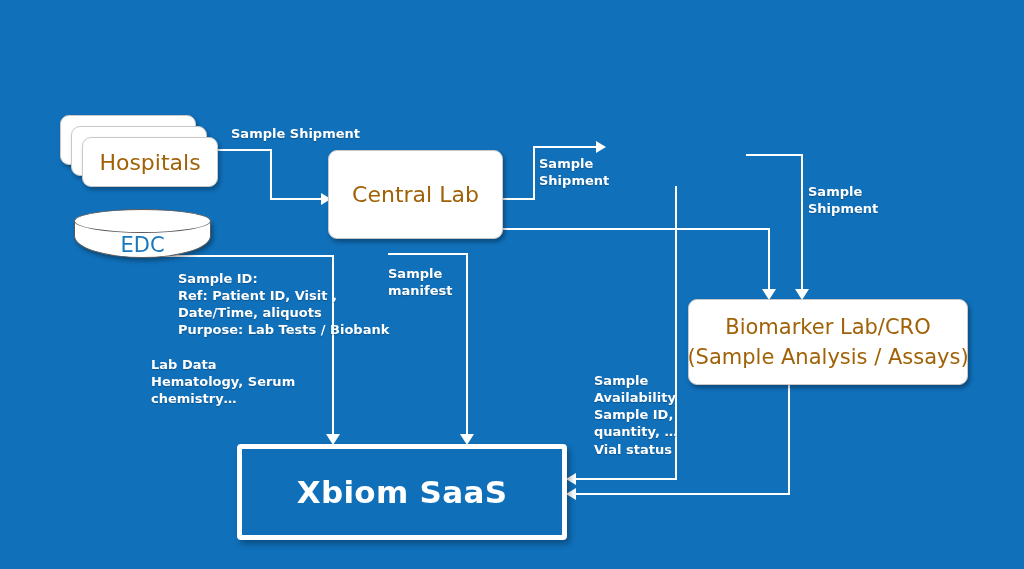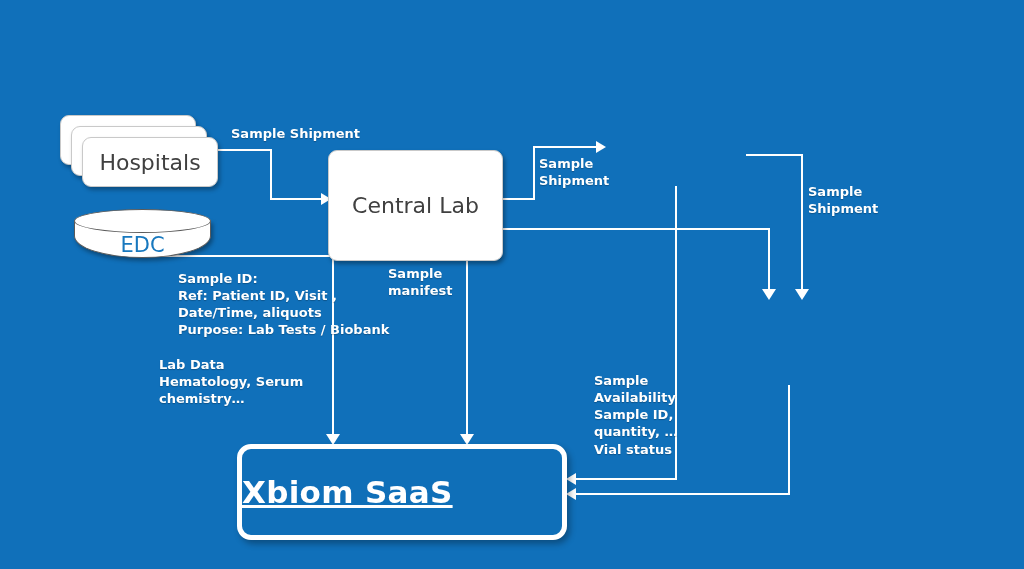--- a/index.html
+++ b/index.html
@@ -20,21 +20,21 @@
   }
 
   
   .node{position:absolute;box-sizing:border-box;}
 
   .card{
     background:#ffffff;
     border:1px solid #c9c9c9;
     border-radius:9px;
     display:flex;align-items:center;justify-content:center;
-    color:#404040;
+    color:#a16207;
     box-shadow:2px 3px 4px rgba(0,0,0,.35);
   }
   .card-label{font-size:22px;font-weight:400;white-space:nowrap;}
 
   
   .stack{position:absolute;}
   .stack .sheet{
     position:absolute;background:#ffffff;
     border:1px solid #c9c9c9;border-radius:9px;
     box-shadow:2px 3px 4px rgba(0,0,0,.30);
@@ -64,25 +64,24 @@
   .cyl .cyl-label{
     position:absolute;left:0;right:0;top:22px;bottom:0;
     display:flex;align-items:center;justify-content:center;
     color:#1878be;font-size:21px;
   }
 
   
   .saas{
     background:#0f6fb8;
     border:5px solid #ffffff;
-    border-radius:14px;
-    display:flex;align-items:center;justify-content:flex-start;
+    border-radius:4px;
+    display:flex;align-items:center;justify-content:center;
     color:#ffffff;
     box-shadow:3px 4px 6px rgba(0,0,0,.30);
-    text-decoration:underline;
   }
   .saas-label{font-size:31px;font-weight:700;letter-spacing:.3px;}
 
   .biomarker{flex-direction:column;line-height:1.45;}
   .biomarker .card-label{font-size:21px;}
 
   
   .ln{position:absolute;background:#ffffff;}
   .h{height:2px;}
   .v{width:2px;}
@@ -148,21 +147,21 @@
 Shipment</div>
 
   <div class="elabel" style="left:808px;top:183px;">Sample
 Shipment</div>
 
   <div class="elabel" style="left:151px;top:270px;margin-left:27px;"> Sample ID:
 Ref: Patient ID, Visit ,
 Date/Time, aliquots
 Purpose: Lab Tests / Biobank</div>
 
-  <div class="elabel" style="left:159px;top:356px;"> Lab Data
+  <div class="elabel" style="left:151px;top:356px;"> Lab Data
 Hematology, Serum
 chemistry…</div>
 
   <div class="elabel" style="left:388px;top:265px;"> Sample
 manifest</div>
 
   <div class="elabel" style="left:594px;top:372px;">Sample
 Availability
 Sample ID,
 quantity, …
@@ -176,23 +175,27 @@
       <span class="card-label">Hospitals</span>
     </div>
   </div>
 
   <div class="cyl" style="left:74px;top:209px;width:137px;height:49px;">
     <div class="body"></div>
     <div class="top"></div>
     <div class="cyl-label">EDC</div>
   </div>
 
-  <div class="node card" style="left:328px;top:150px;width:175px;height:111px;">
+  <div class="node card" style="left:328px;top:150px;width:175px;height:89px;">
     <span class="card-label">Central Lab</span>
   </div>
 
 
+  <div class="node card biomarker" style="left:688px;top:299px;width:280px;height:86px;">
+    <span class="card-label">Biomarker Lab/CRO</span>
+    <span class="card-label">(Sample Analysis / Assays)</span>
+  </div>
 
   <div class="node saas" style="left:237px;top:444px;width:330px;height:96px;">
     <span class="saas-label">Xbiom SaaS</span>
   </div>
 
 </div>
 
 </body></html>

